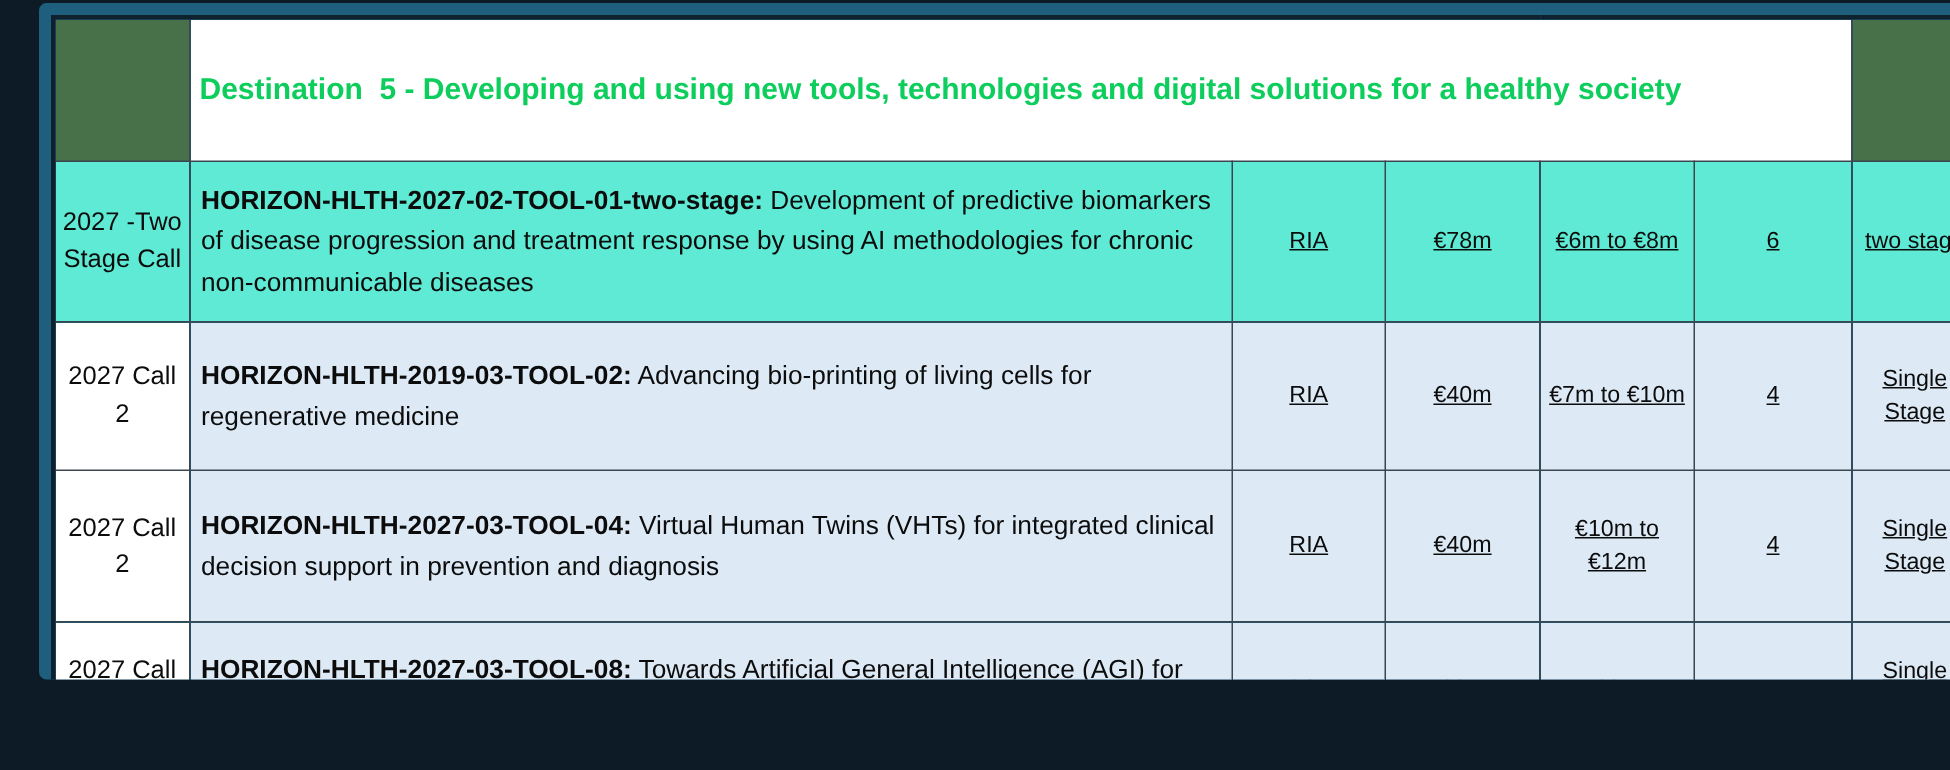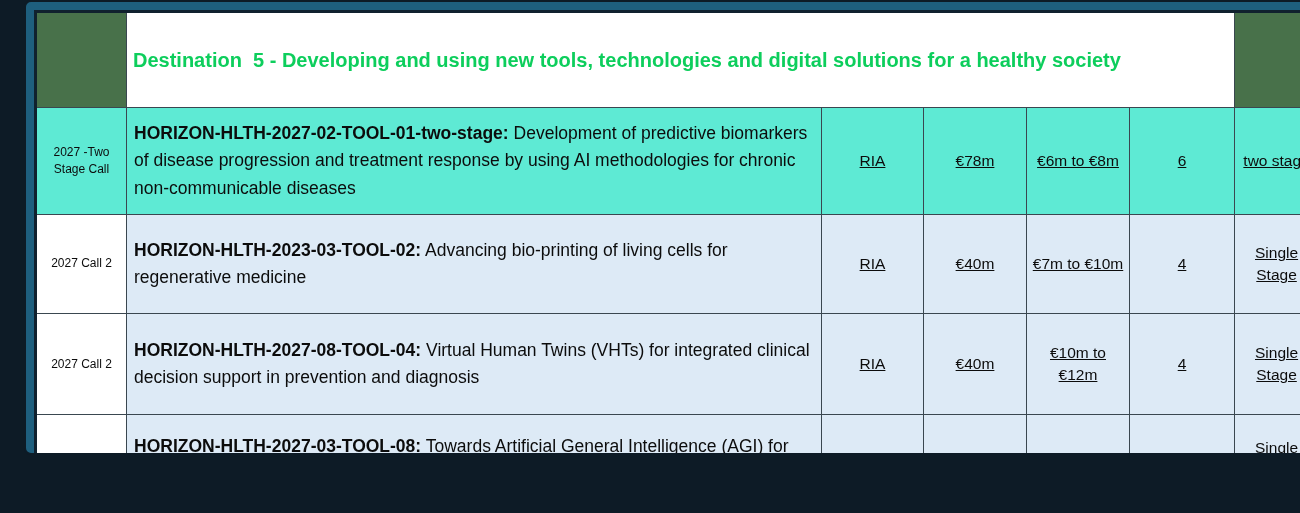--- a/index.html
+++ b/index.html
@@ -50,21 +50,21 @@
     color: #ffffff;
     font-weight: bold;
     font-size: 15.5px;
     text-align: center;
     line-height: 1.55;
     padding: 2px 6px;
   }
   
   .c-year {
     text-align: center;
-    font-size: 12px;
+    font-size: 17px;
     line-height: 1.45;
     padding: 2px 4px;
   }
   .c-topic {
     text-align: left;
     font-size: 17.5px;
     line-height: 1.55;
     padding: 4px 10px 4px 7px;
   }
   .c-topic b { font-weight: bold; }
@@ -109,31 +109,31 @@
       <td class="c-topic"><b>HORIZON-HLTH-2027-02-TOOL-01-two-stage:</b><span> Development of predictive biomarkers of disease progression and treatment response by using AI methodologies for chronic non-communicable diseases</span></td>
       <td class="c-val">RIA</td>
       <td class="c-val">€78m</td>
       <td class="c-val">€6m to €8m</td>
       <td class="c-val">6</td>
       <td class="c-val">two stage</td>
     </tr>
 
     <tr class="row-pale" style="height:85px">
       <td class="c-year">2027 Call 2</td>
-      <td class="c-topic"><b>HORIZON-HLTH-2023-03-TOOL-02:</b><span> Advancing bio-printing of living cells for regenerative medicine</span></td>
+      <td class="c-topic"><b>HORIZON-HLTH-2019-03-TOOL-02:</b><span> Advancing bio-printing of living cells for regenerative medicine</span></td>
       <td class="c-val">RIA</td>
       <td class="c-val">€40m</td>
       <td class="c-val">€7m to €10m</td>
       <td class="c-val">4</td>
       <td class="c-val">Single Stage</td>
     </tr>
 
     <tr class="row-pale" style="height:86px">
       <td class="c-year">2027 Call 2</td>
-      <td class="c-topic"><b>HORIZON-HLTH-2027-08-TOOL-04:</b><span> Virtual Human Twins (VHTs) for integrated clinical decision support in prevention and diagnosis</span></td>
+      <td class="c-topic"><b>HORIZON-HLTH-2027-03-TOOL-04:</b><span> Virtual Human Twins (VHTs) for integrated clinical decision support in prevention and diagnosis</span></td>
       <td class="c-val">RIA</td>
       <td class="c-val">€40m</td>
       <td class="c-val">€10m to €12m</td>
       <td class="c-val">4</td>
       <td class="c-val">Single Stage</td>
     </tr>
 
     <tr class="row-pale" style="height:77px">
       <td class="c-year">2027 Call 2</td>
       <td class="c-topic"><b>HORIZON-HLTH-2027-03-TOOL-08:</b><span> Towards Artificial General Intelligence (AGI) for healthcare</span></td>

